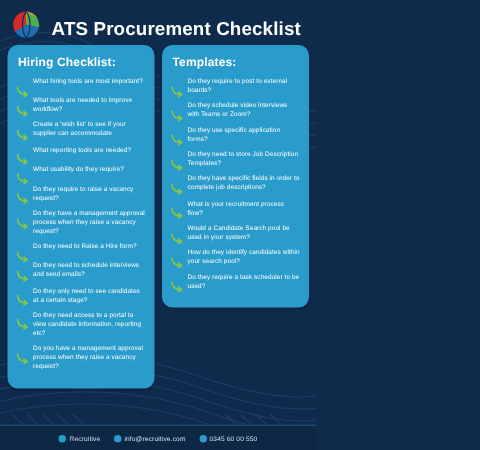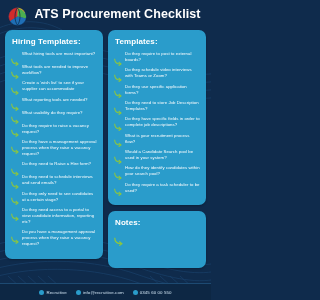--- a/index.html
+++ b/index.html
@@ -4,21 +4,21 @@
 <style>
   html,body{margin:0;padding:0;}
   body{
     width:211px;height:300px;overflow:hidden;
     background:#0f2b4c;
     font-family:"Liberation Sans", sans-serif;
     position:relative;
   }
   .page{position:absolute;inset:0;overflow:hidden;}
   .bg-waves{position:absolute;inset:0;pointer-events:none;}
-  .header{position:relative;padding:7px 8px 4px 8px;display:flex;align-items:flex-start;gap:5px;}
+  .header{position:relative;padding:7px 8px 4px 8px;display:flex;align-items:flex-end;gap:5px;}
   .logo{width:19px;height:19px;border-radius:50%;position:relative;overflow:hidden;flex:0 0 auto;}
   .title{color:#ffffff;font-weight:bold;font-size:12.5px;line-height:1.12;letter-spacing:.1px;text-align:center;flex:1;}
   .columns{position:relative;display:flex;gap:5px;padding:0 5px;align-items:flex-start;}
   .col{flex:1 1 0;min-width:0;}
   .card{
     background:#2a9ccb;border-radius:7px;padding:6px 6px 7px 6px;
     box-shadow:0 1px 2px rgba(0,0,0,.25);
   }
   .card.notes{min-height:44px;}
   .card-title{color:#ffffff;font-weight:bold;font-size:8px;margin:1px 0 5px 1px;letter-spacing:.1px;}
@@ -72,21 +72,21 @@
         <circle cx="20" cy="20" r="19" fill="none" stroke="#0f2b4c" stroke-width="1"></circle>
       </svg>
     </div>
     <div class="title">ATS Procurement Checklist</div>
   </div>
 
   <div class="columns">
 
     <div class="col">
       <div class="card">
-        <div class="card-title">Hiring Templates:</div>
+        <div class="card-title">Hiring Checklist:</div>
         <ul class="items">
           <li>
               <span class="arrow"><svg viewBox="0 0 12 12" width="8" height="8">
                   <path d="M1 1 C1 7 4 9 10 9" stroke="#8cc63f" stroke-width="1.6" fill="none"></path>
                   <path d="M7 6 L10.5 9 L7 11.5" stroke="#8cc63f" stroke-width="1.6" fill="none"></path>
                 </svg></span>
               <span class="itxt">What hiring tools are most important?</span>
             </li>
           <li>
               <span class="arrow"><svg viewBox="0 0 12 12" width="8" height="8">
@@ -234,27 +234,20 @@
                   <path d="M1 1 C1 7 4 9 10 9" stroke="#8cc63f" stroke-width="1.6" fill="none"></path>
                   <path d="M7 6 L10.5 9 L7 11.5" stroke="#8cc63f" stroke-width="1.6" fill="none"></path>
                 </svg></span>
               <span class="itxt">Do they require a task scheduler to be used?</span>
             </li>
         </ul>
       </div>
 
       <div class="spacer"></div>
 
-      <div class="card notes">
-        <div class="card-title">Notes:</div>
-        <span class="arrow"><svg viewBox="0 0 12 12" width="9" height="9">
-              <path d="M1 1 C1 7 4 9 10 9" stroke="#8cc63f" stroke-width="1.6" fill="none"></path>
-              <path d="M7 6 L10.5 9 L7 11.5" stroke="#8cc63f" stroke-width="1.6" fill="none"></path>
-            </svg></span>
-      </div>
     </div>
 
   </div>
 
   <div class="footer">
     <div class="fitem">
       <span class="ficon"></span>
       <span class="ftxt">Recruitive</span>
     </div>
     <div class="fitem">

